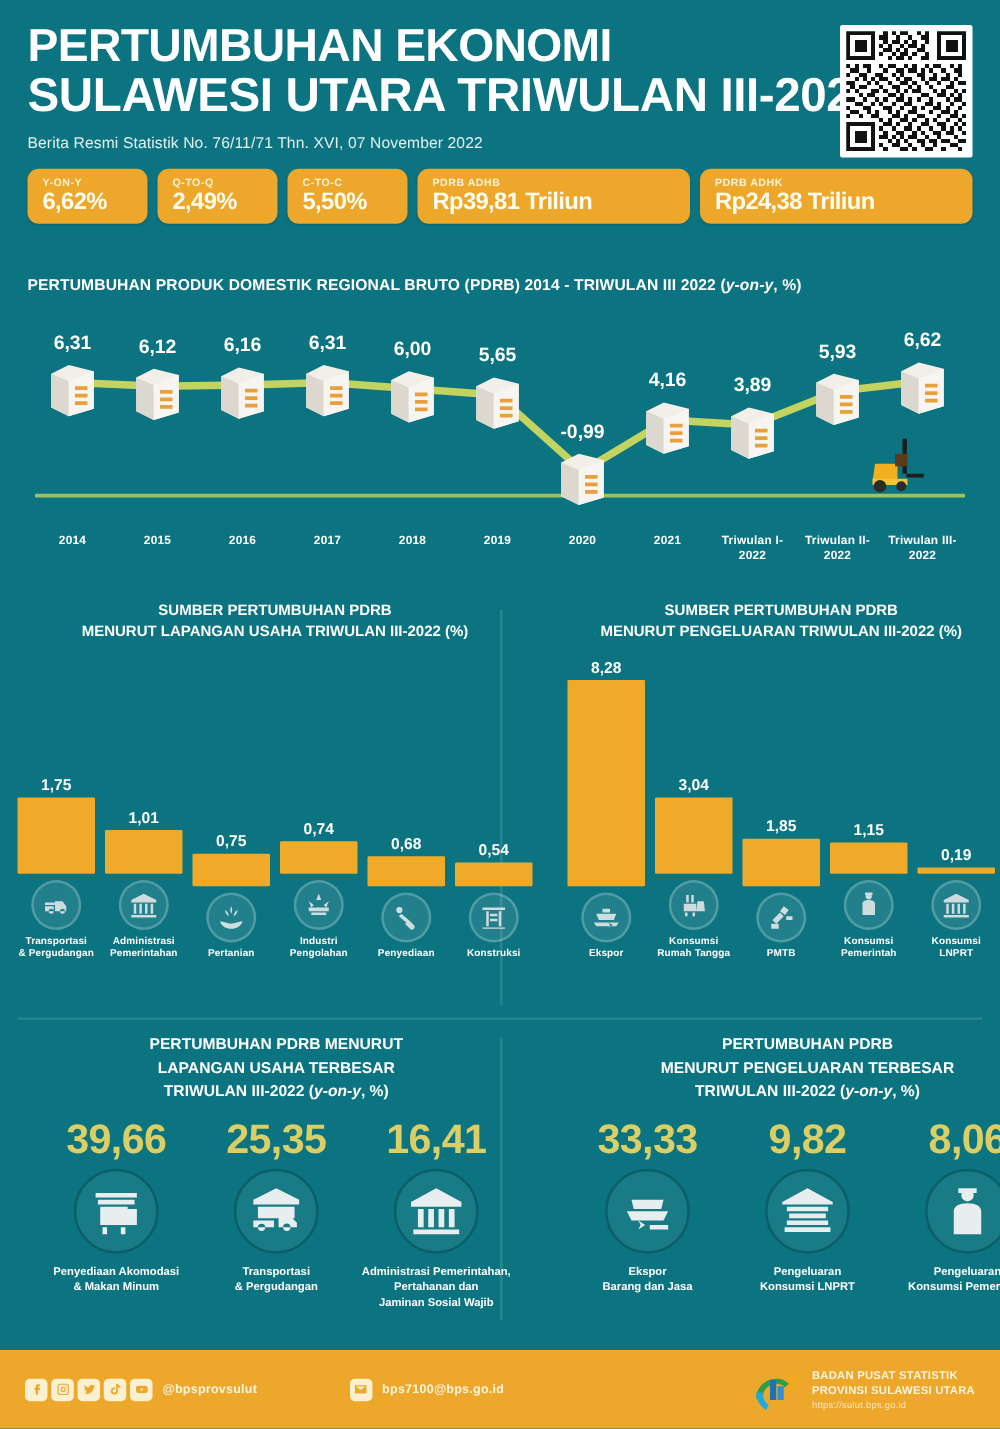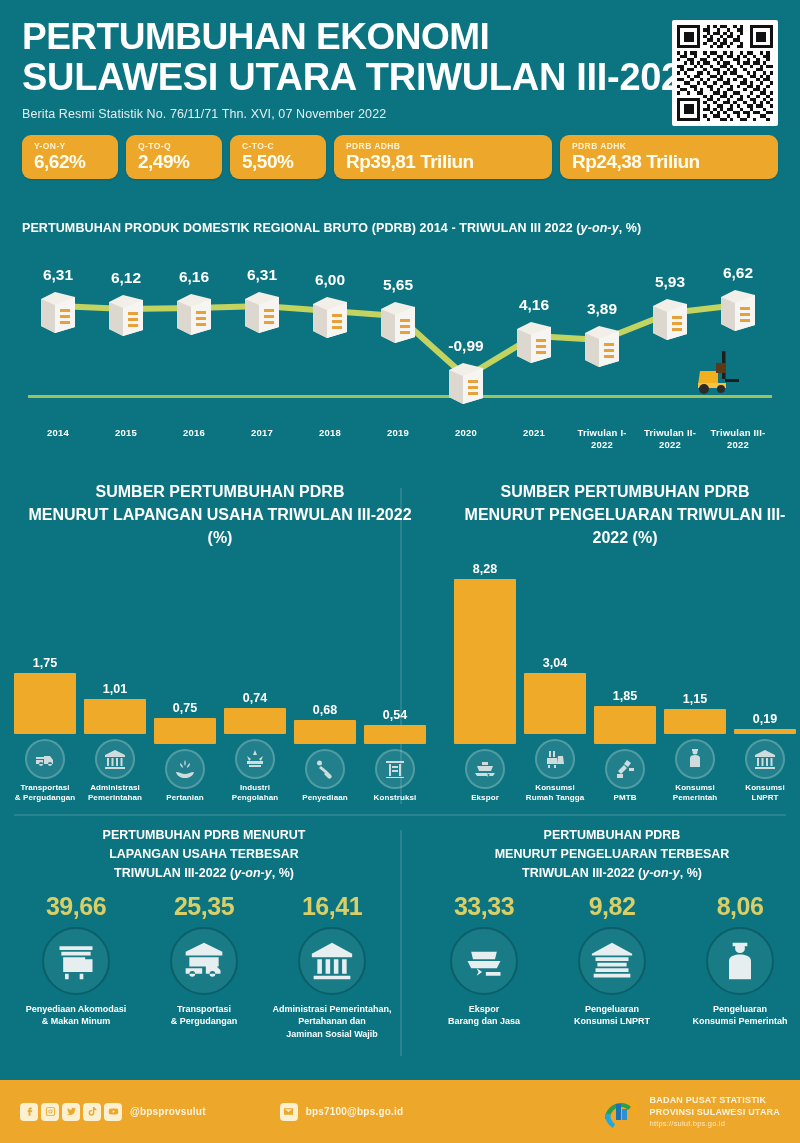--- a/index.html
+++ b/index.html
@@ -87,21 +87,21 @@
   
   .mid {
     display: flex; margin-top: 6px; position: relative; height: 340px;
   }
   .mid .col { flex: 1; padding: 0 14px; position: relative; }
   .vdiv {
     position: absolute; left: 50%; top: 14px; bottom: 10px; width: 2px;
     background: rgba(255,255,255,.12);
   }
   .col-title {
-    text-align: center; font-size: 16px; font-weight: bold;
+    text-align: center; font-size: 12px; font-weight: bold;
     line-height: 1.45; color: #ffffff; margin-bottom: 4px; padding-top: 6px;
   }
   .bars {
     display: flex; align-items: flex-end; justify-content: space-between;
     gap: 8px; height: 250px;
   }
   .bar-cell { width: 62px; display: flex; flex-direction: column; align-items: center; }
   .bar-val { font-size: 12.5px; font-weight: bold; color: #ffffff; margin-bottom: 3px; }
   .bar {
     width: 100%; background: #eeaa28; border-radius: 1px;
@@ -116,29 +116,29 @@
   .bar-lab {
     font-size: 8px; line-height: 1.3; text-align: center; margin-top: 4px;
     color: #ffffff; font-weight: bold; letter-spacing: .1px;
   }
 
   
   .hdiv {
     height: 2px; background: rgba(255,255,255,.12); margin: 0 14px;
   }
   .bottom { display: flex; position: relative; height: 250px; }
-  .bottom .col { flex: 1; padding: 10px 12px 0 12px; position: relative; }
+  .bottom .col { flex: 1; padding: 10px 12px 0 12px; position: relative; margin-left: 17px; }
   .b-title {
     text-align: center; font-size: 12.5px; font-weight: bold;
     line-height: 1.5; margin-bottom: 12px;
   }
   .b-items { display: flex; justify-content: space-around; align-items: flex-start; }
   .b-item { width: 128px; text-align: center; }
   .b-val {
-    font-size: 25px; font-weight: bold; color: #d9cf66; line-height: 1;
+    font-size: 33px; font-weight: bold; color: #d9cf66; line-height: 1;
     letter-spacing: -.5px;
   }
   .b-circ {
     width: 68px; height: 68px; border-radius: 50%; margin: 8px auto 0 auto;
     border: 2.5px solid #0a5f6a; background: rgba(255,255,255,.05);
     display: flex; align-items: center; justify-content: center;
   }
   .b-circ svg { width: 44px; height: 44px; fill: #e6eef0; }
   .b-lab {
     font-size: 9px; line-height: 1.35; margin-top: 8px; font-weight: bold;

